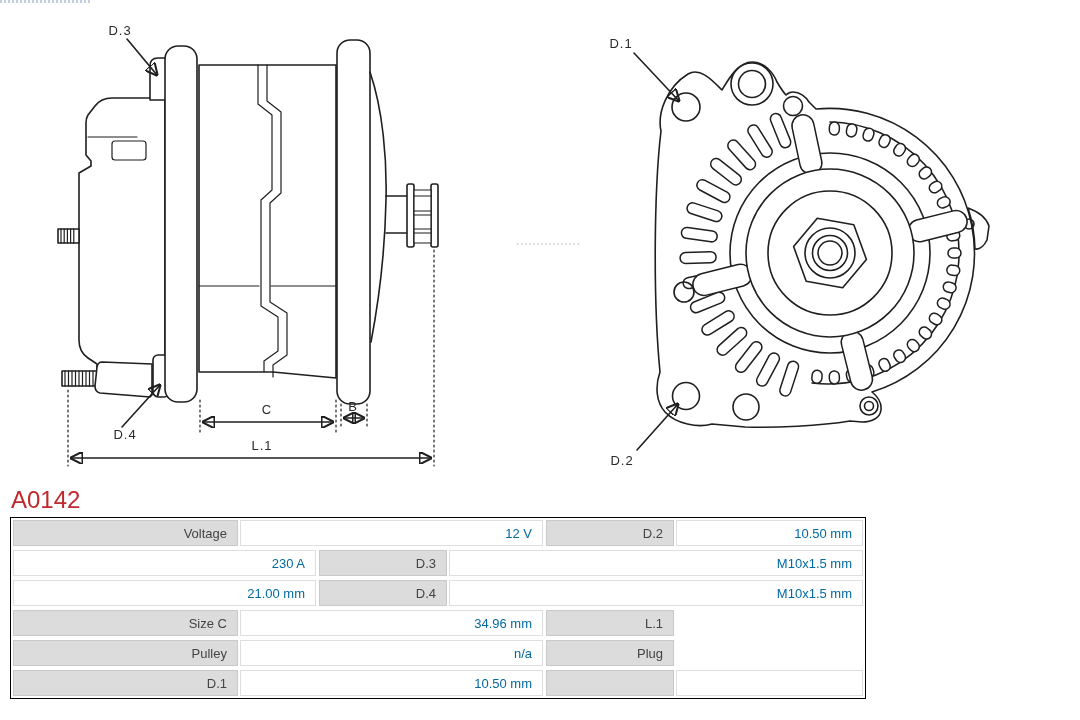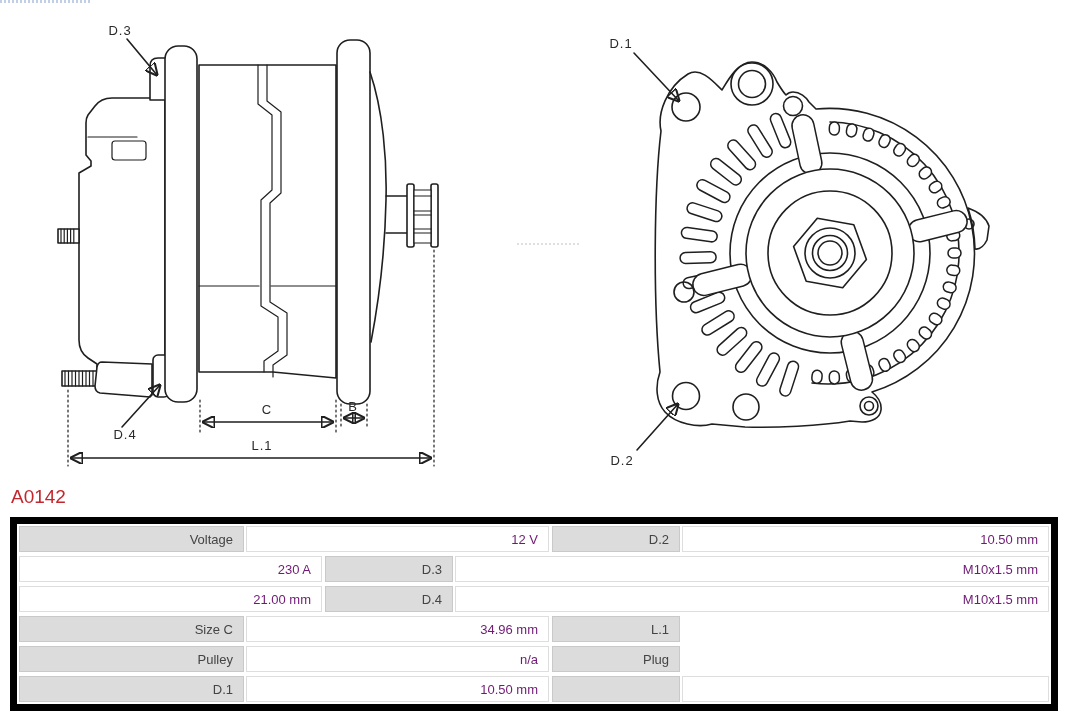--- a/index.html
+++ b/index.html
@@ -15,27 +15,27 @@
   #drawing path,#drawing rect,#drawing circle,#drawing line,#drawing polyline,#drawing polygon{
     fill:none;stroke:#1f1f1f;stroke-width:1.6;stroke-linejoin:round;stroke-linecap:round;}
   #drawing .wfill{fill:#ffffff;}
   #drawing .thin{stroke-width:1.2;}
   #teeth rect,#slots rect,#spokes rect{fill:#fff;stroke:#1f1f1f;stroke-width:1.5;}
   #stud1-hatch line,#stud2-hatch line{stroke-width:1.2;}
   #drawing .dotted{stroke-dasharray:2 3;stroke-width:1.2;}
   #drawing text{fill:#2a2a2a;stroke:none;font-size:13px;letter-spacing:1px;
     font-family:"Liberation Sans",sans-serif;text-anchor:middle;}
   
-  .part-code{position:absolute;left:11px;top:486px;font-size:19px;font-weight:400;color:#c2272d;}
-  
-  .spec-table{position:absolute;left:10px;top:517px;width:1048px;border:7px solid #000000;
+  .part-code{position:absolute;left:11px;top:486px;font-size:24px;font-weight:400;color:#c2272d;}
+  
+  .spec-table{position:absolute;left:10px;top:517px;width:856px;border:1px solid #000000;
     background:#fff;padding:2px;box-sizing:border-box;}
   .spec-row{display:flex;margin-bottom:4px;}
   .spec-row:last-child{margin-bottom:0;}
-  .cell{height:26px;line-height:26px;font-size:13px;color:#701a75;text-align:right;
+  .cell{height:26px;line-height:26px;font-size:13px;color:#0369a1;text-align:right;
     padding:0 10px;box-sizing:border-box;border:1px solid #dedede;background:#fff;}
   .cell.lab{background:#dcdcdc;border:1px solid #c9c9c9;color:#444;}
   .w-l1{width:225px;margin-right:2px;}
   .w-v1{width:303px;margin-right:3px;}
   .w-l2{width:128px;margin-right:2px;}
   .w-v2{flex:1;}
 </style>
 </head>
 <body>
 

